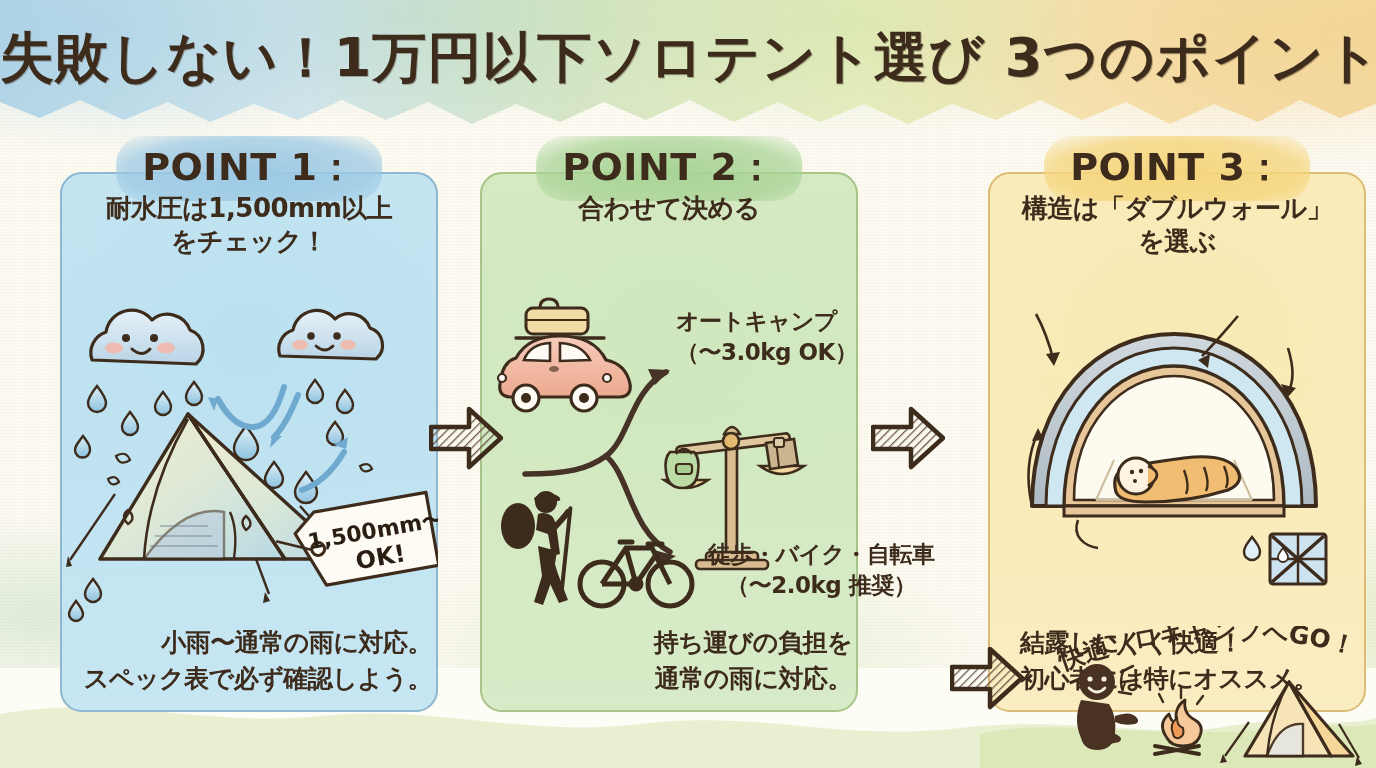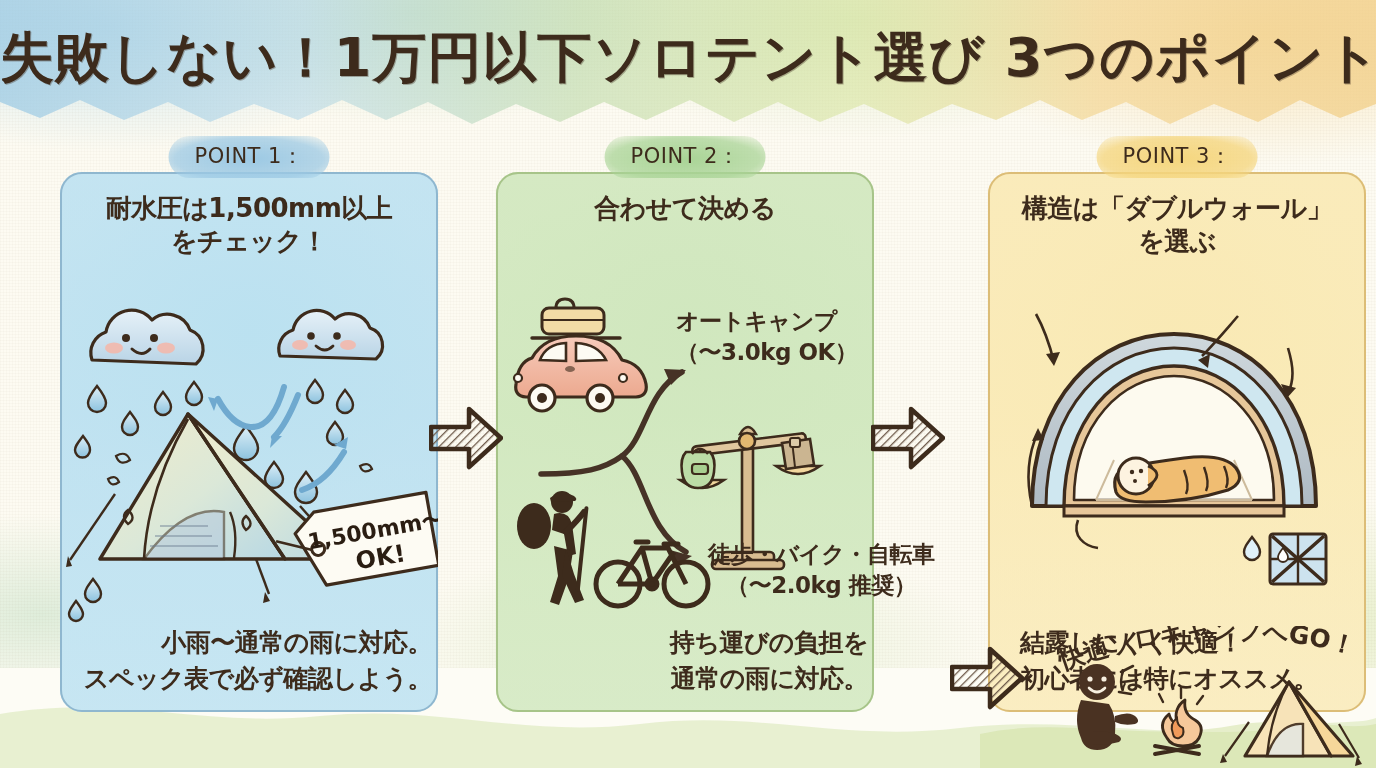--- a/index.html
+++ b/index.html
@@ -49,40 +49,40 @@
     overflow:visible;
   }
   .panel .bg{
     position:absolute; inset:0; border-radius:22px;
   }
   .panel .frame{
     position:absolute; inset:0; border-radius:22px;
     border:2.5px solid rgba(0,0,0,.18);
   }
   #panel1{ left:60px; }
-  #panel2{ left:496px; }
+  #panel2{ left:480px; }
   #panel3{ left:988px; }
 
   #panel1 .bg{ background:
       radial-gradient(ellipse 300px 260px at 50% 30%, rgba(186,225,240,.95), rgba(186,225,240,.62) 70%),
       linear-gradient(180deg,#d3e9f3 0%, #c9e4f2 45%, #dbeef6 100%); }
   #panel1 .frame{ border-color:#8fb7cf; }
   #panel2 .bg{ background:
       radial-gradient(ellipse 300px 260px at 50% 30%, rgba(208,231,190,.95), rgba(208,231,190,.6) 70%),
       linear-gradient(180deg,#dcecca 0%, #d6ebc4 45%, #e4f1d6 100%); }
   #panel2 .frame{ border-color:#a7c489; }
   #panel3 .bg{ background:
       radial-gradient(ellipse 300px 260px at 50% 30%, rgba(249,233,180,.95), rgba(249,233,180,.6) 70%),
       linear-gradient(180deg,#fbeec4 0%, #fbedbe 45%, #fcf3d6 100%); }
   #panel3 .frame{ border-color:#dcbd77; }
 
   .point-badge{
     position:absolute; top:-36px; left:50%; transform:translateX(-50%);
     padding:6px 26px 8px; border-radius:28px;
-    font-size:21px; font-weight:normal; color:#3d2b1c; white-space:nowrap;
+    font-size:38px; font-weight:bold; color:#3d2b1c; white-space:nowrap;
     letter-spacing:.5px;
   }
   #panel1 .point-badge{ background:radial-gradient(ellipse at 50% 55%, #9cc9e4 0%, rgba(156,201,228,.75) 65%, rgba(156,201,228,0) 100%); }
   #panel2 .point-badge{ background:radial-gradient(ellipse at 50% 55%, #a9d496 0%, rgba(169,212,150,.75) 65%, rgba(169,212,150,0) 100%); }
   #panel3 .point-badge{ background:radial-gradient(ellipse at 50% 55%, #f5d67e 0%, rgba(245,214,126,.78) 65%, rgba(245,214,126,0) 100%); }
 
   .panel-heading{
     position:absolute; top:20px; left:8px; right:8px;
     text-align:center; font-size:26px; font-weight:bold;
     line-height:1.28; color:#3d2b1c; letter-spacing:-.5px;

